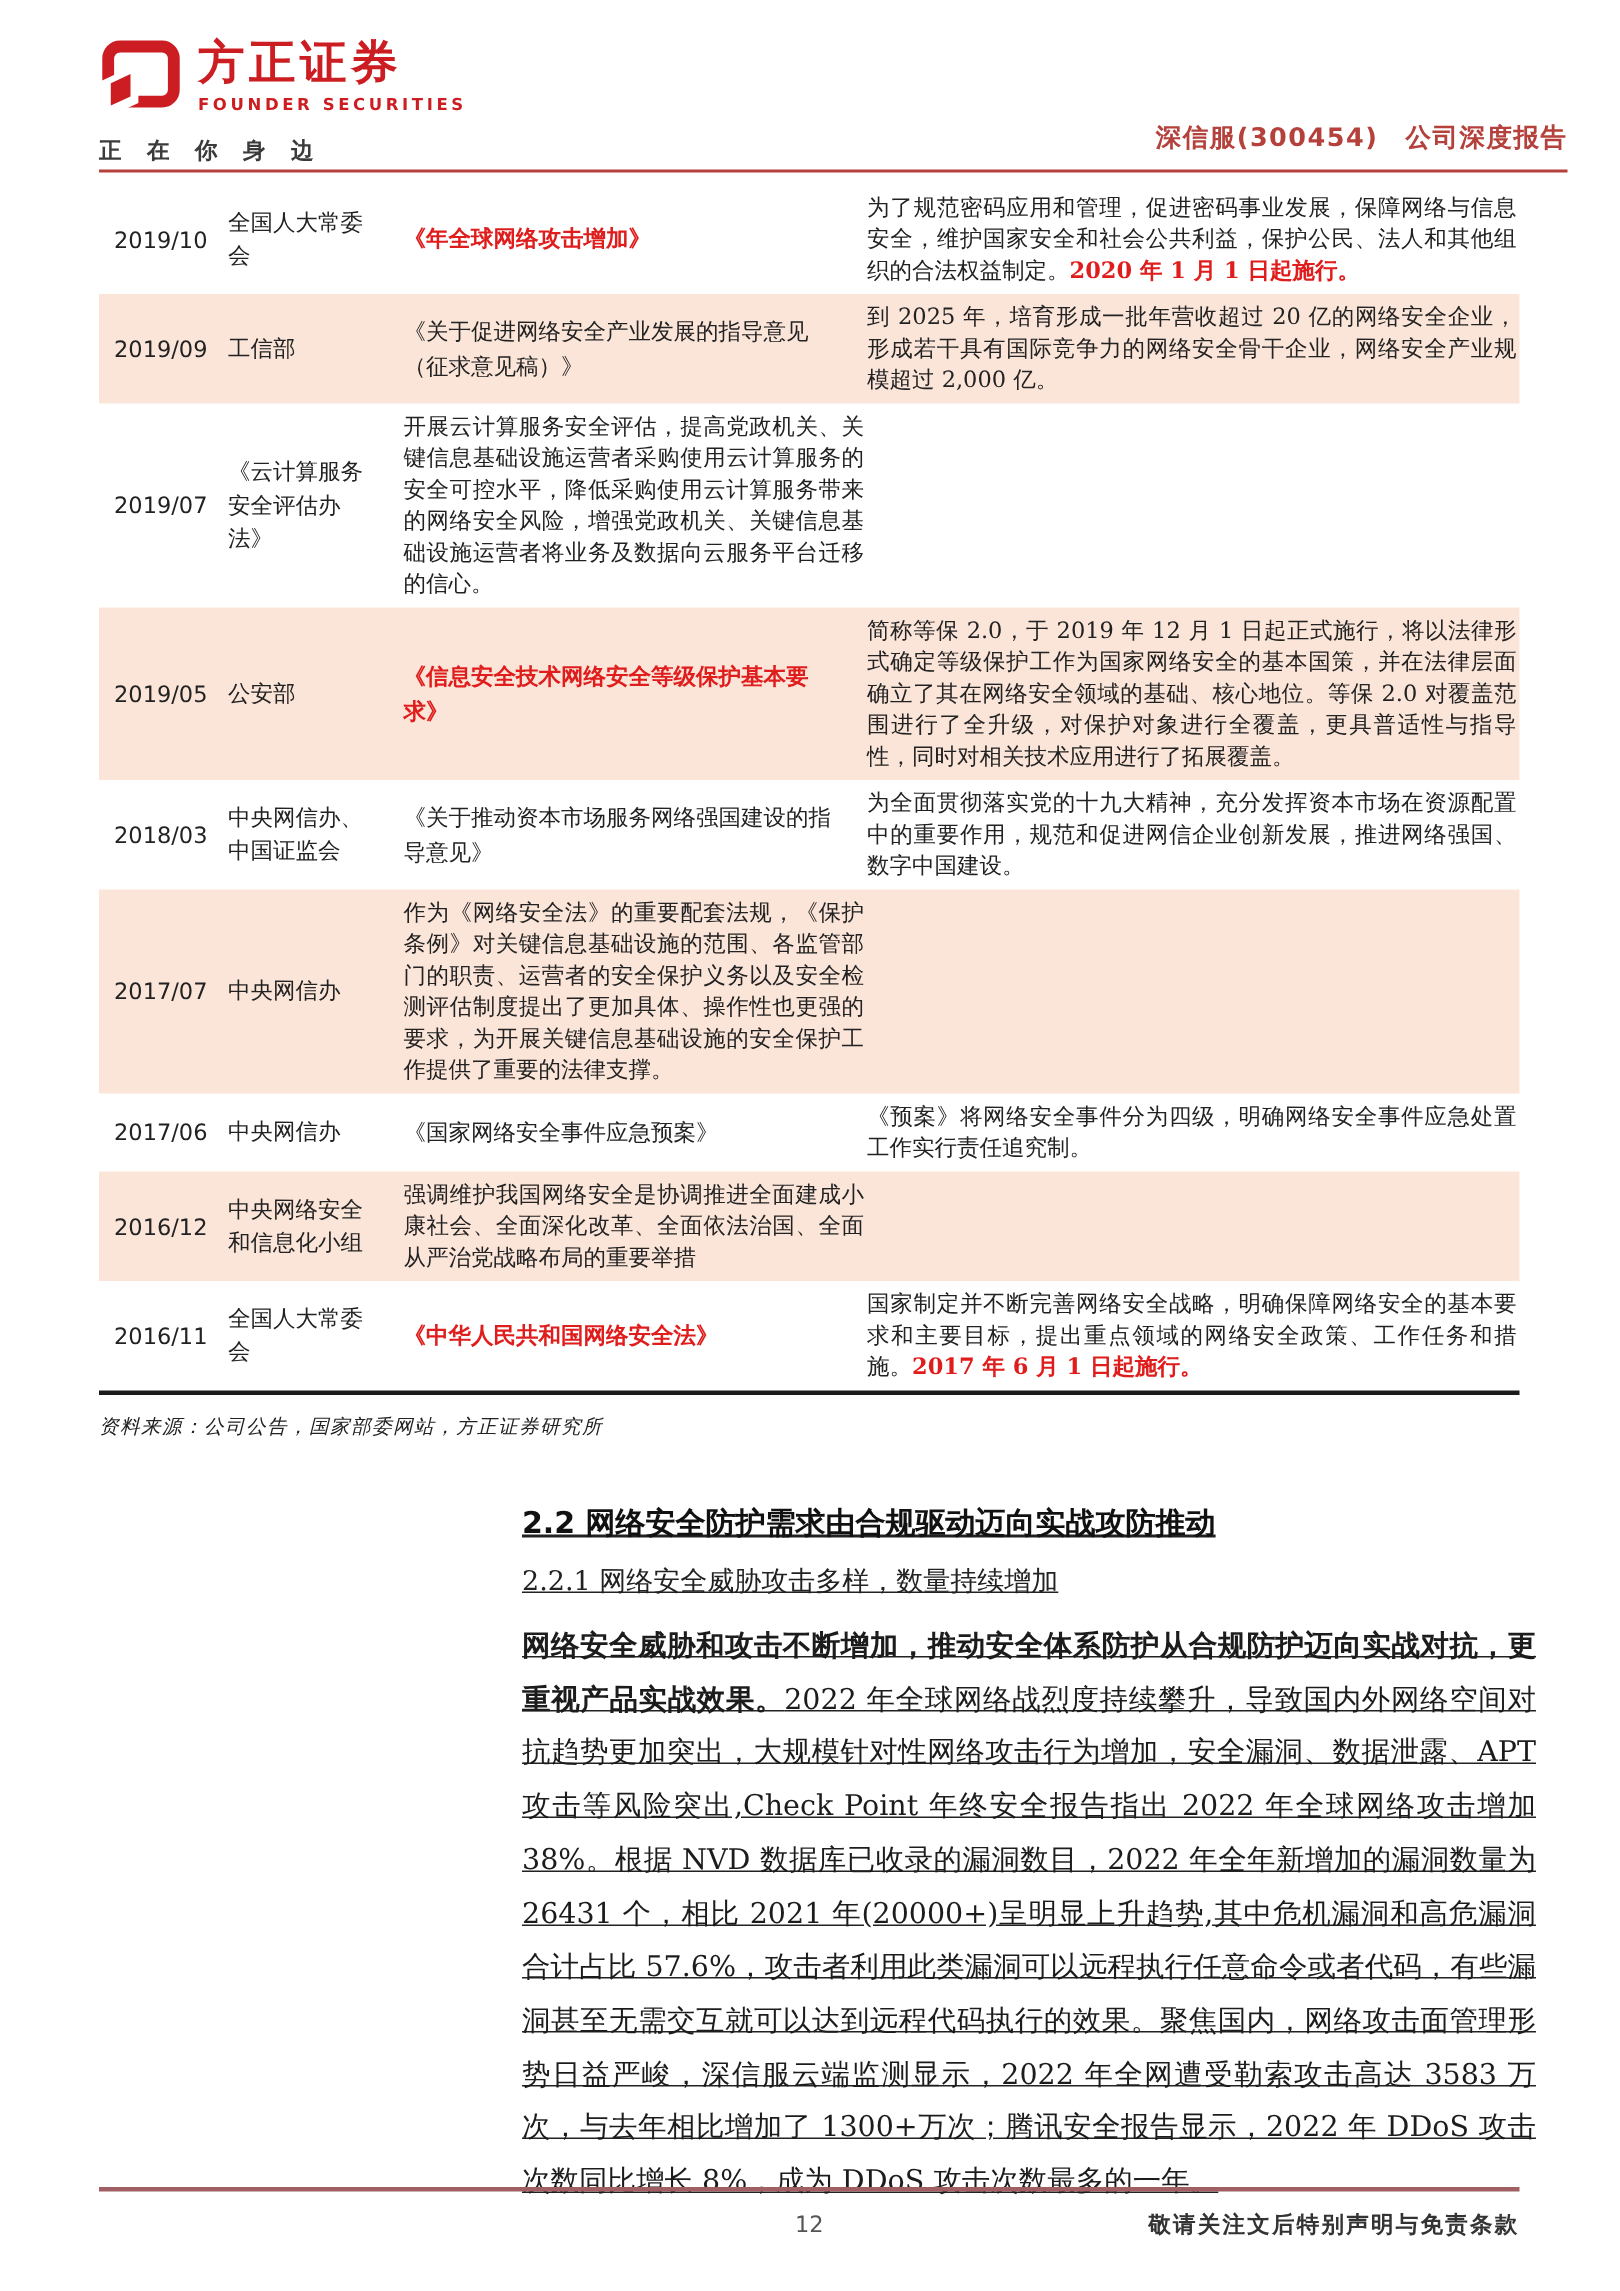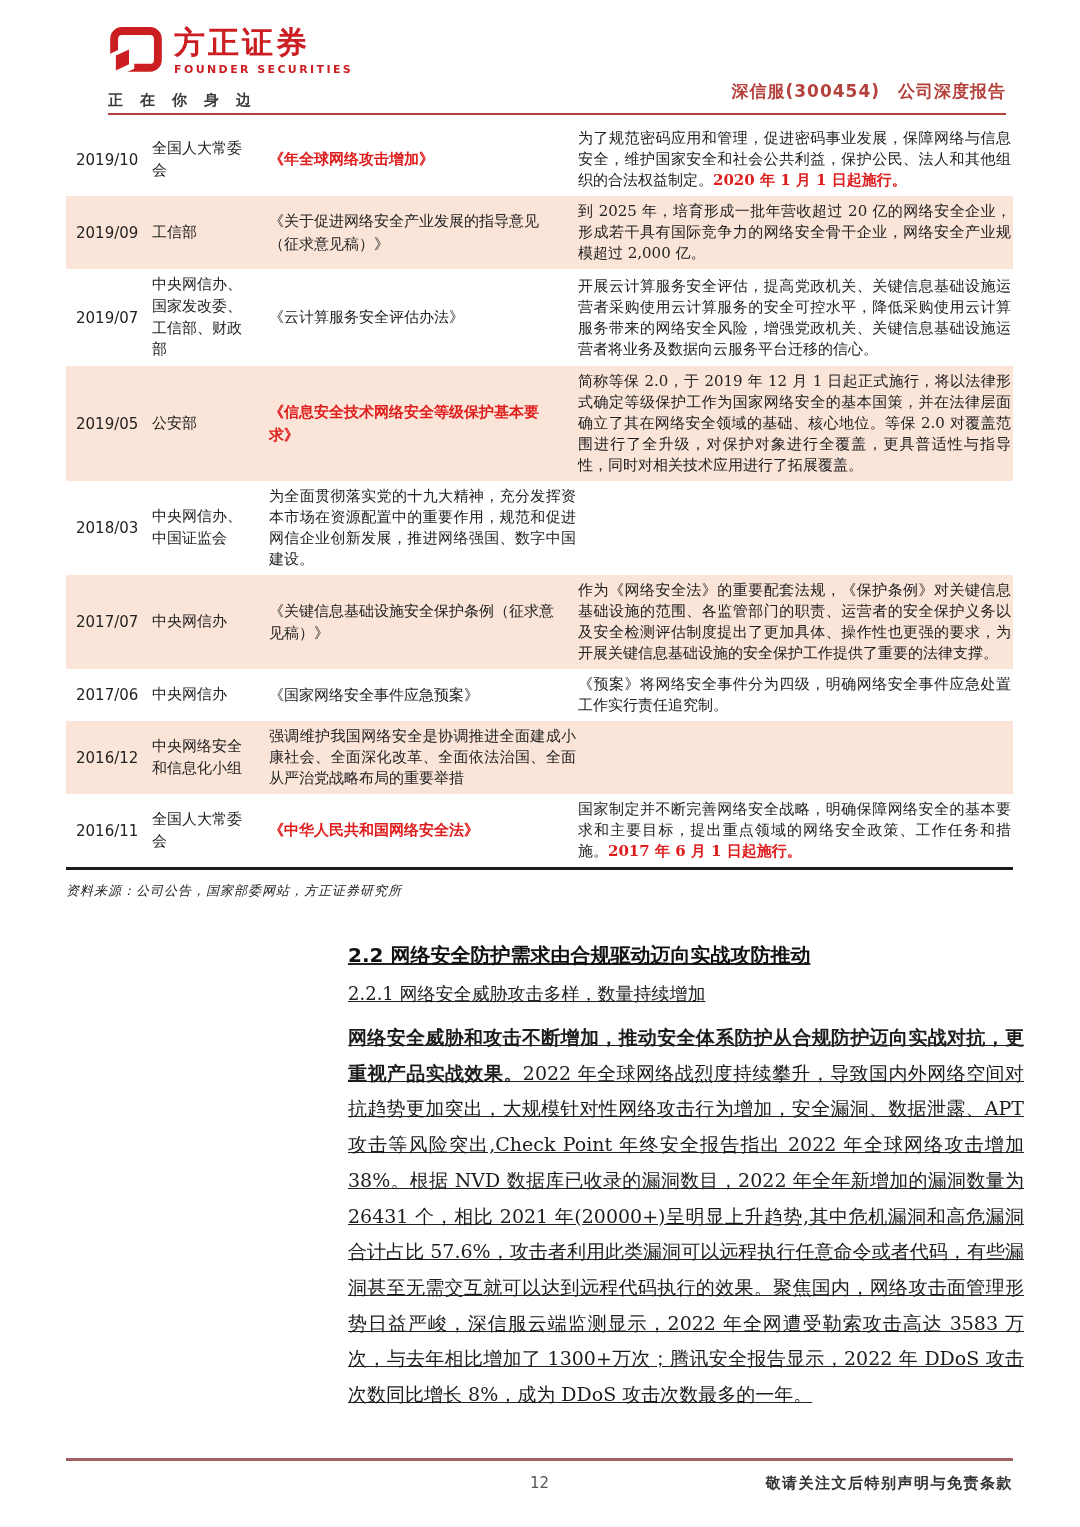--- a/index.html
+++ b/index.html
@@ -11,21 +11,21 @@
     --row-shade:#fbe5d9;
     --footer-line:#a05f63;
     --table-border:#1b1b1b;
   }
   .page {
     position:relative; width:1080px; height:1527px; margin:0 auto;
     background:#fff; overflow:hidden;
     font-family:"DejaVu Serif", serif; color:#222;
   }
   
-  .header { padding:26px 74px 0 66px;margin-left:42px; }
+  .header { padding:26px 35px 0 66px; }
   .header-row { display:flex; justify-content:space-between; align-items:flex-end; }
   .logo-row { display:flex; align-items:flex-start; gap:10px; }
   .logo-texts { display:flex; flex-direction:column; }
   .logo-cn { font-family:"DejaVu Sans", sans-serif; font-weight:bold; font-size:31px;
              line-height:1.05; color:var(--brand-red); letter-spacing:3px; }
   .logo-en { font-family:"DejaVu Sans", sans-serif; font-weight:bold; font-size:11px;
              color:var(--brand-red); letter-spacing:2.4px; margin-top:4px; }
   .tagline { font-family:"DejaVu Sans", sans-serif; font-weight:bold; font-size:15px;
              color:#3b3b3b; letter-spacing:17px; margin-top:9px; white-space:nowrap; }
   .report-title { font-family:"DejaVu Sans", sans-serif; font-weight:bold; font-size:17px;
@@ -98,39 +98,38 @@
           <div class="c-desc">为了规范密码应用和管理，促进密码事业发展，保障网络与信息安全，维护国家安全和社会公共利益，保护公民、法人和其他组织的合法权益制定。<span class="red-bold">2020 年 1 月 1 日起施行。</span></div>
         </div>
         <div class="trow shaded">
           <div class="c-date">2019/09</div>
           <div class="c-agency">工信部</div>
           <div class="c-policy">《关于促进网络安全产业发展的指导意见（征求意见稿）》</div>
           <div class="c-desc">到 2025 年，培育形成一批年营收超过 20 亿的网络安全企业，形成若干具有国际竞争力的网络安全骨干企业，网络安全产业规模超过 2,000 亿。</div>
         </div>
         <div class="trow">
           <div class="c-date">2019/07</div>
-          <div class="c-agency">中央网信办、国家发改委、工信部、财政部</div>
           <div class="c-policy">《云计算服务安全评估办法》</div>
           <div class="c-desc">开展云计算服务安全评估，提高党政机关、关键信息基础设施运营者采购使用云计算服务的安全可控水平，降低采购使用云计算服务带来的网络安全风险，增强党政机关、关键信息基础设施运营者将业务及数据向云服务平台迁移的信心。</div>
         </div>
         <div class="trow shaded">
           <div class="c-date">2019/05</div>
           <div class="c-agency">公安部</div>
           <div class="c-policy red-bold">《信息安全技术网络安全等级保护基本要求》</div>
           <div class="c-desc">简称等保 2.0，于 2019 年 12 月 1 日起正式施行，将以法律形式确定等级保护工作为国家网络安全的基本国策，并在法律层面确立了其在网络安全领域的基础、核心地位。等保 2.0 对覆盖范围进行了全升级，对保护对象进行全覆盖，更具普适性与指导性，同时对相关技术应用进行了拓展覆盖。</div>
         </div>
         <div class="trow">
           <div class="c-date">2018/03</div>
           <div class="c-agency">中央网信办、中国证监会</div>
+          <div class="c-policy">《关于推动资本市场服务网络强国建设的指导意见》</div>
           <div class="c-desc">为全面贯彻落实党的十九大精神，充分发挥资本市场在资源配置中的重要作用，规范和促进网信企业创新发展，推进网络强国、数字中国建设。</div>
         </div>
         <div class="trow shaded">
           <div class="c-date">2017/07</div>
           <div class="c-agency">中央网信办</div>
-          <div class="c-policy">《关键信息基础设施安全保护条例（征求意见稿）》</div>
           <div class="c-desc">作为《网络安全法》的重要配套法规，《保护条例》对关键信息基础设施的范围、各监管部门的职责、运营者的安全保护义务以及安全检测评估制度提出了更加具体、操作性也更强的要求，为开展关键信息基础设施的安全保护工作提供了重要的法律支撑。</div>
         </div>
         <div class="trow">
           <div class="c-date">2017/06</div>
           <div class="c-agency">中央网信办</div>
           <div class="c-policy">《国家网络安全事件应急预案》</div>
           <div class="c-desc">《预案》将网络安全事件分为四级，明确网络安全事件应急处置工作实行责任追究制。</div>
         </div>
         <div class="trow shaded">
           <div class="c-date">2016/12</div>

